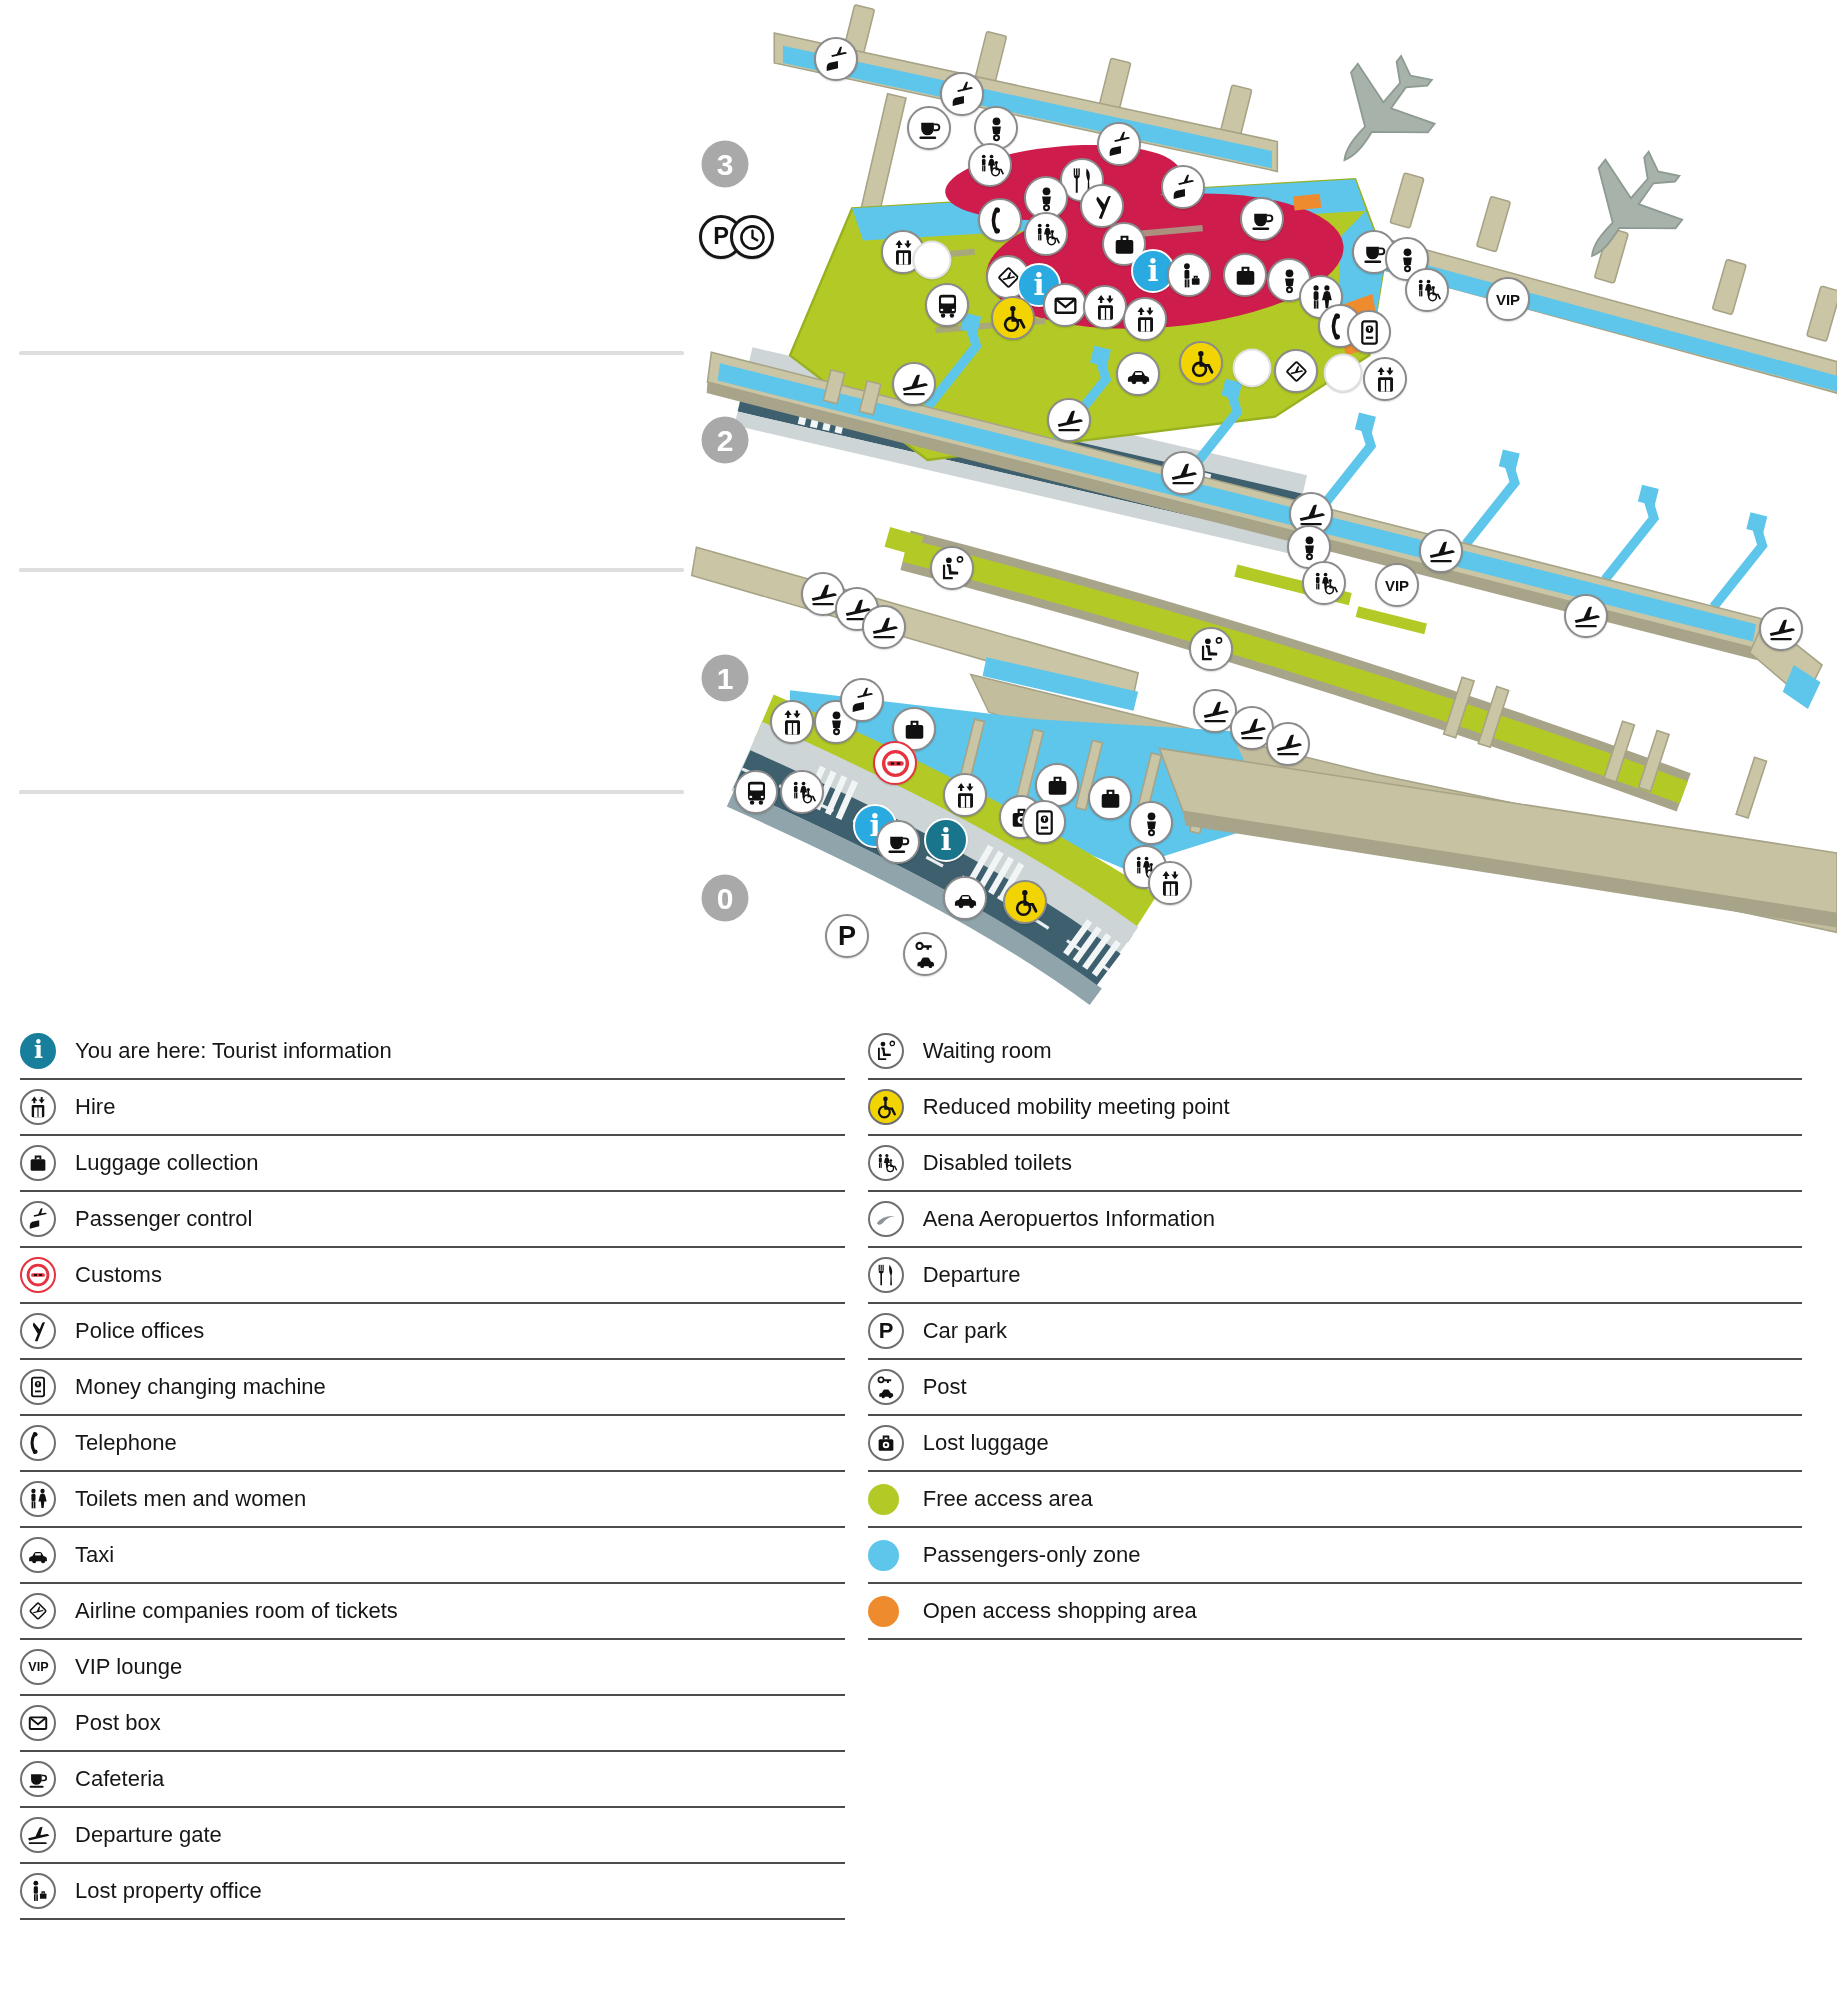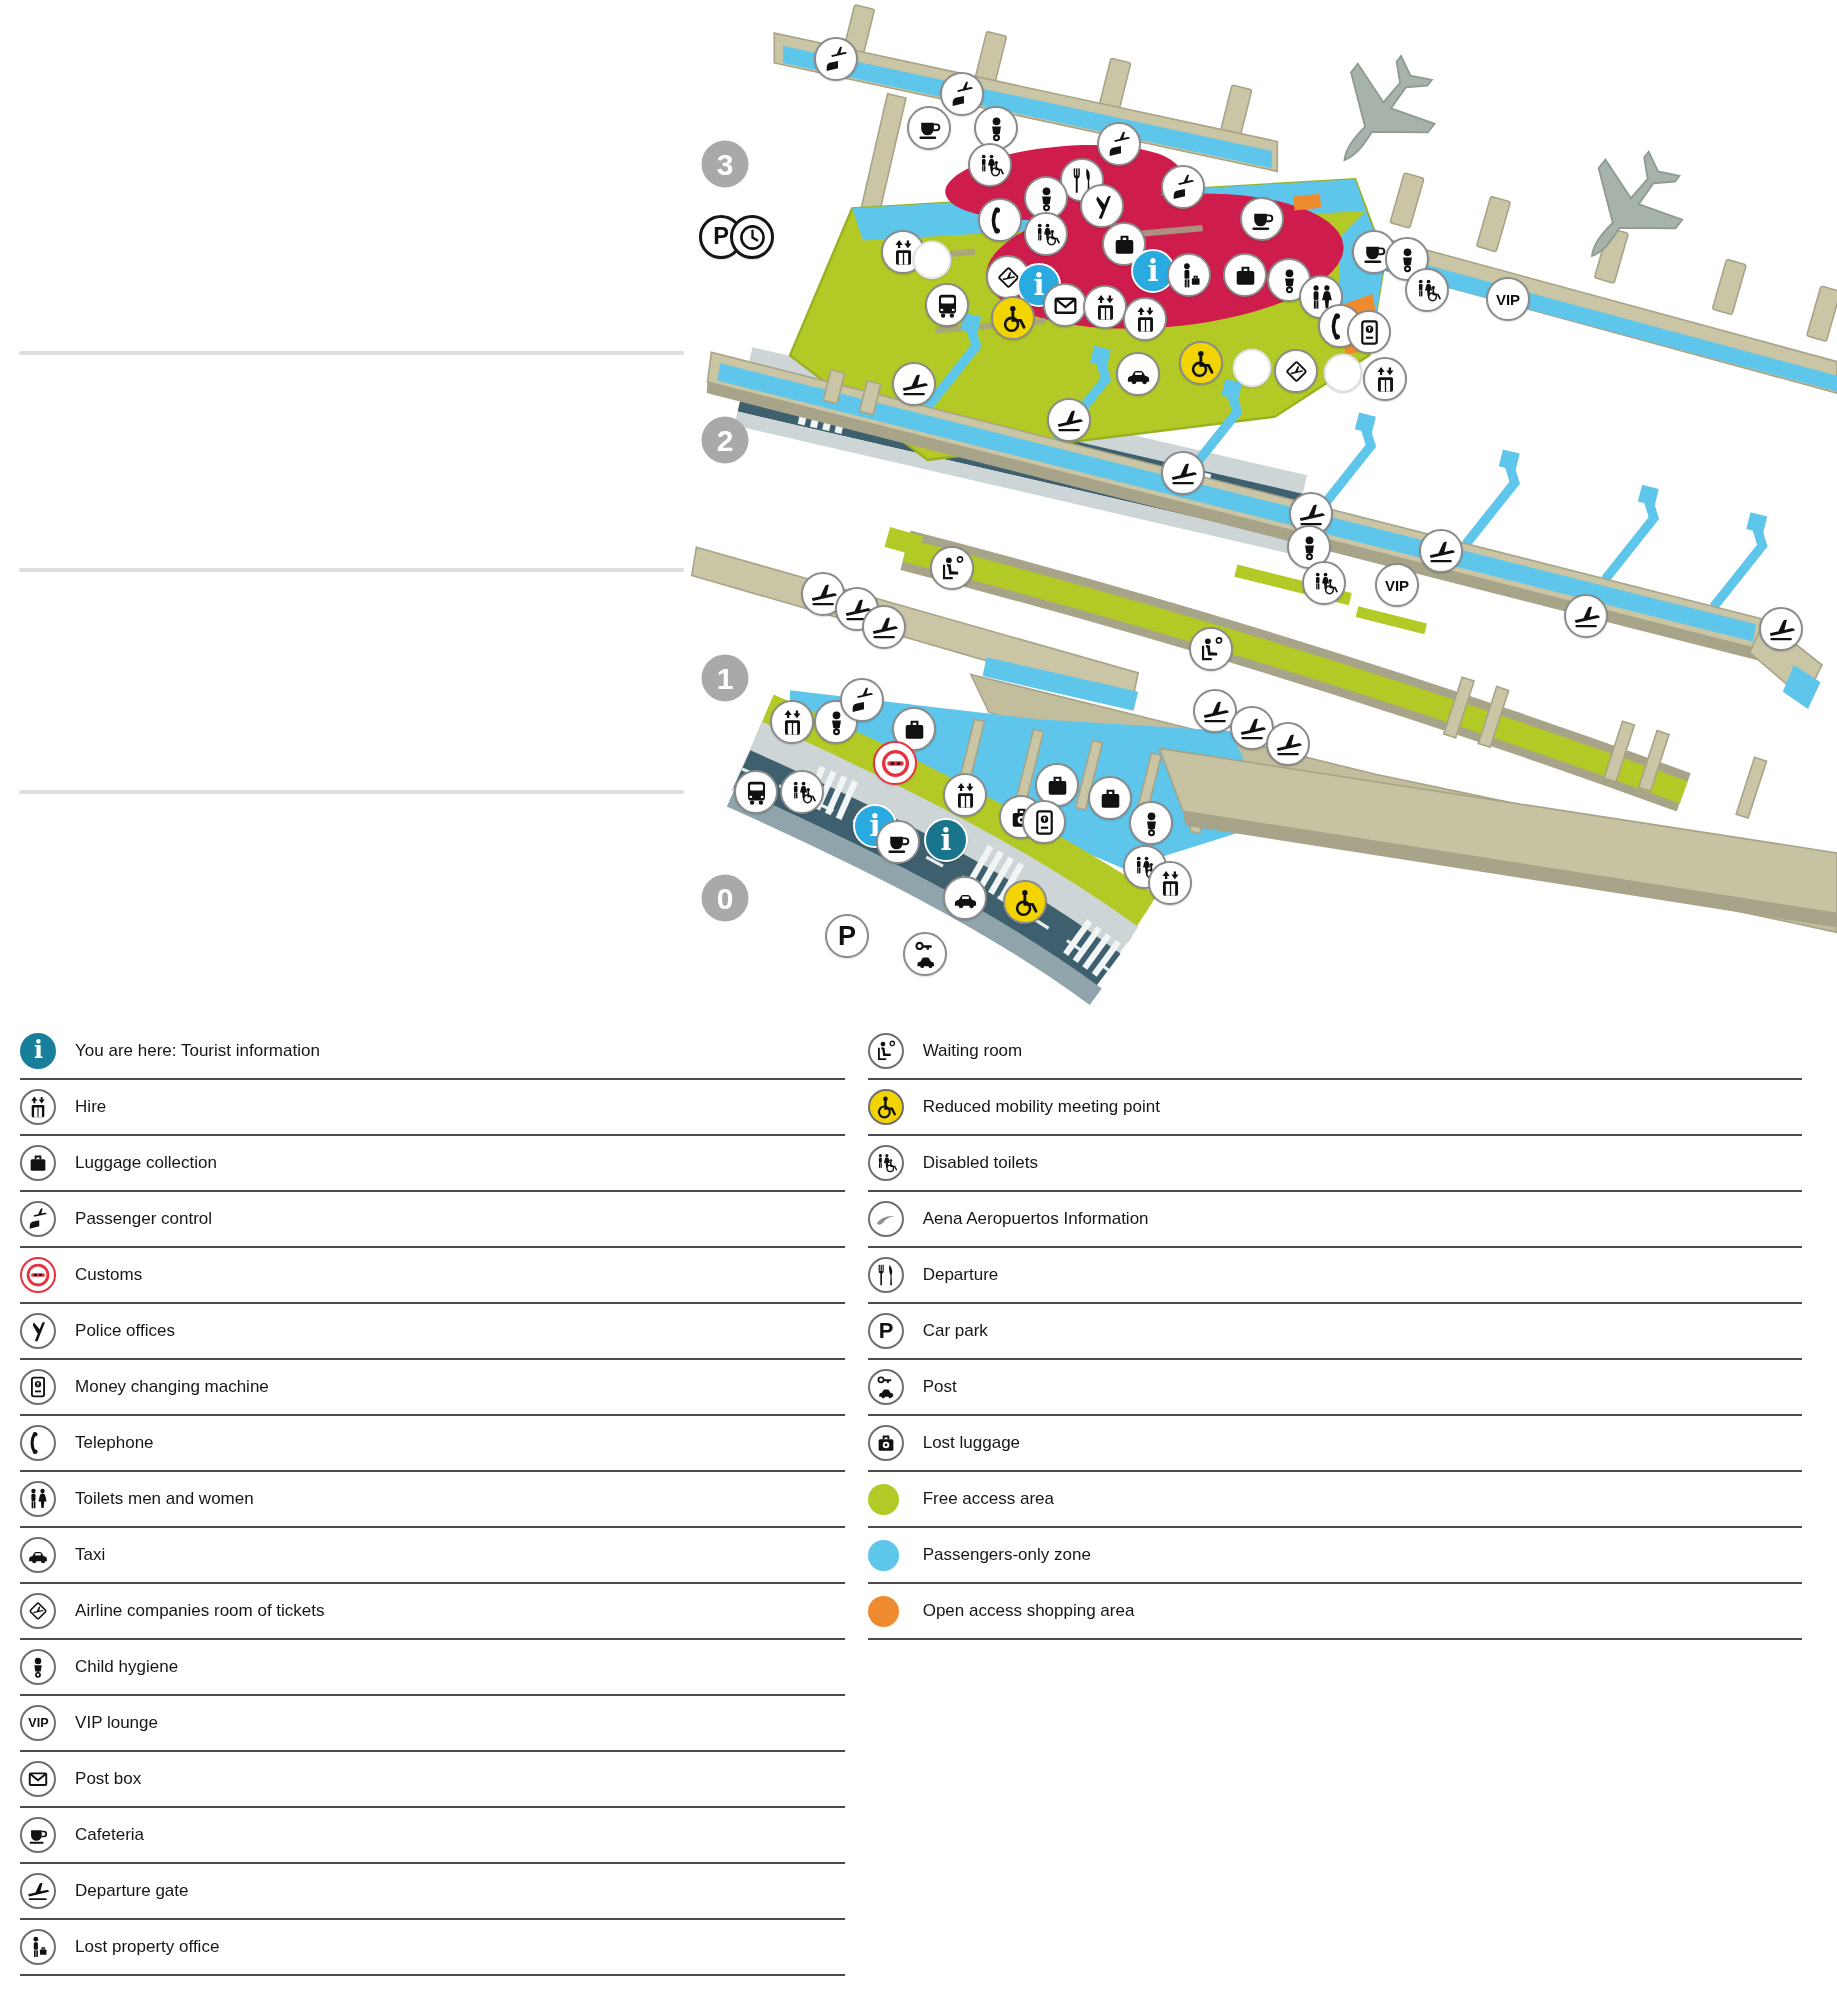--- a/index.html
+++ b/index.html
@@ -28,21 +28,21 @@
   .legend-col{position:absolute;top:1024px;}
   #legend-left{left:20.4px;width:825px;}
   #legend-right{left:868px;width:934px;}
   .legend-row{height:54px;display:flex;align-items:center;border-bottom:2.4px solid #4c4c4c;}
   .legend-icon{flex:none;width:50px;display:flex;align-items:center;}
   .licon{width:36px;height:36px;border-radius:50%;background:#fff;border:2px solid #6f6f6f;display:flex;
          align-items:center;justify-content:center;box-sizing:border-box;}
   .licon svg{display:block;}
   .licon .tglyph{font-weight:bold;line-height:1;}
   .ldot{width:31px;height:31px;border-radius:50%;}
-  .legend-label{font-size:17px;color:#161616;padding-left:4.7px;white-space:nowrap;}
+  .legend-label{font-size:22px;color:#161616;padding-left:4.7px;white-space:nowrap;}
 </style>
 </head>
 <body>
 
 <div id="page">
 
   <div id="map">
 
     <svg id="map-svg" width="1837" height="1022" viewBox="0 0 2337 1300">
 
@@ -981,33 +981,20 @@
               <g transform="translate(6,5.6) scale(0.5)">
                 <path d="M2.9 14.9 L9.7 13.3 L13.1 5.9 Q13.6 4.7 14.9 4.5 L16.2 4.4 L14.2 12.3 L19.9 11 Q21.3 10.9 21.9 11.9 L22.3 12.7 L3.7 17.1 Z"></path>
               </g>
             </svg>
           </div>
         </div>
         <span class="legend-label">Airline companies room of tickets</span>
       </div>
       <div class="legend-row">
         <div class="legend-icon">
-          <div class="licon">
-            <svg viewBox="0 0 24 24" width="26" height="26" fill="#111">
-              <circle cx="12" cy="6.4" r="3"></circle>
-              <path d="M8.6 10.4 h6.8 l-0.9 5.8 h-5 z"></path>
-              <rect x="11.3" y="15.8" width="1.4" height="1.6"></rect>
-              <circle cx="12" cy="19.2" r="1.9" fill="none" stroke="#111" stroke-width="1.6"></circle>
-            </svg>
-          </div>
-        </div>
-        <span class="legend-label">Child hygiene</span>
-      </div>
-      <div class="legend-row">
-        <div class="legend-icon">
           <div class="licon" style="background: rgb(255, 255, 255);">
             <span class="tglyph" style="color: rgb(17, 17, 17); font-family: &quot;Liberation Sans&quot;, sans-serif; font-size: 12.6px;">VIP</span>
           </div>
         </div>
         <span class="legend-label">VIP lounge</span>
       </div>
       <div class="legend-row">
         <div class="legend-icon">
           <div class="licon">
             <svg viewBox="0 0 24 24" width="26" height="26" fill="#111">

